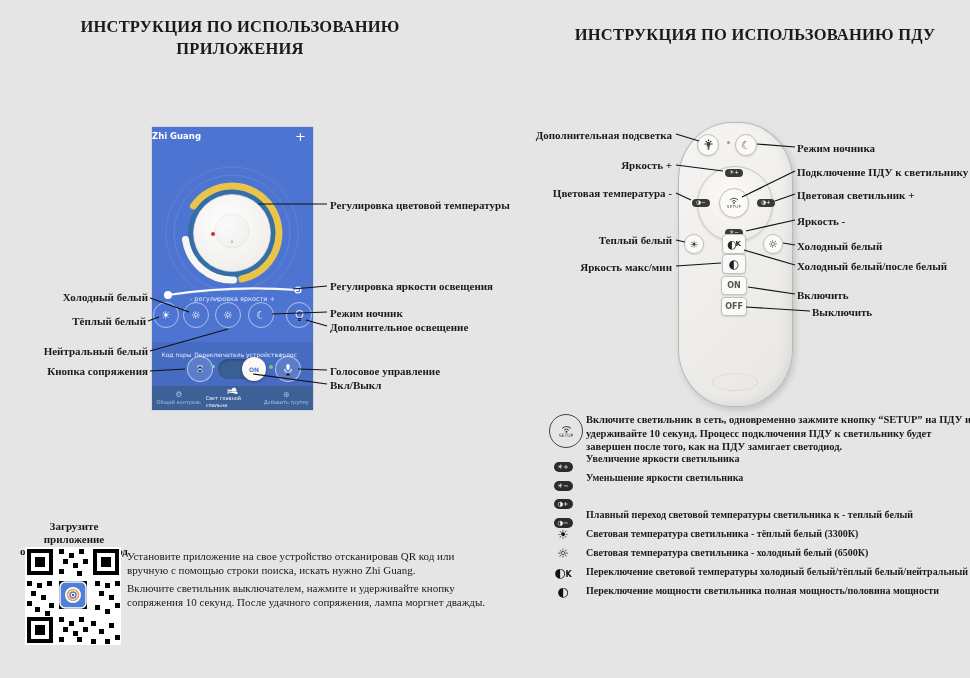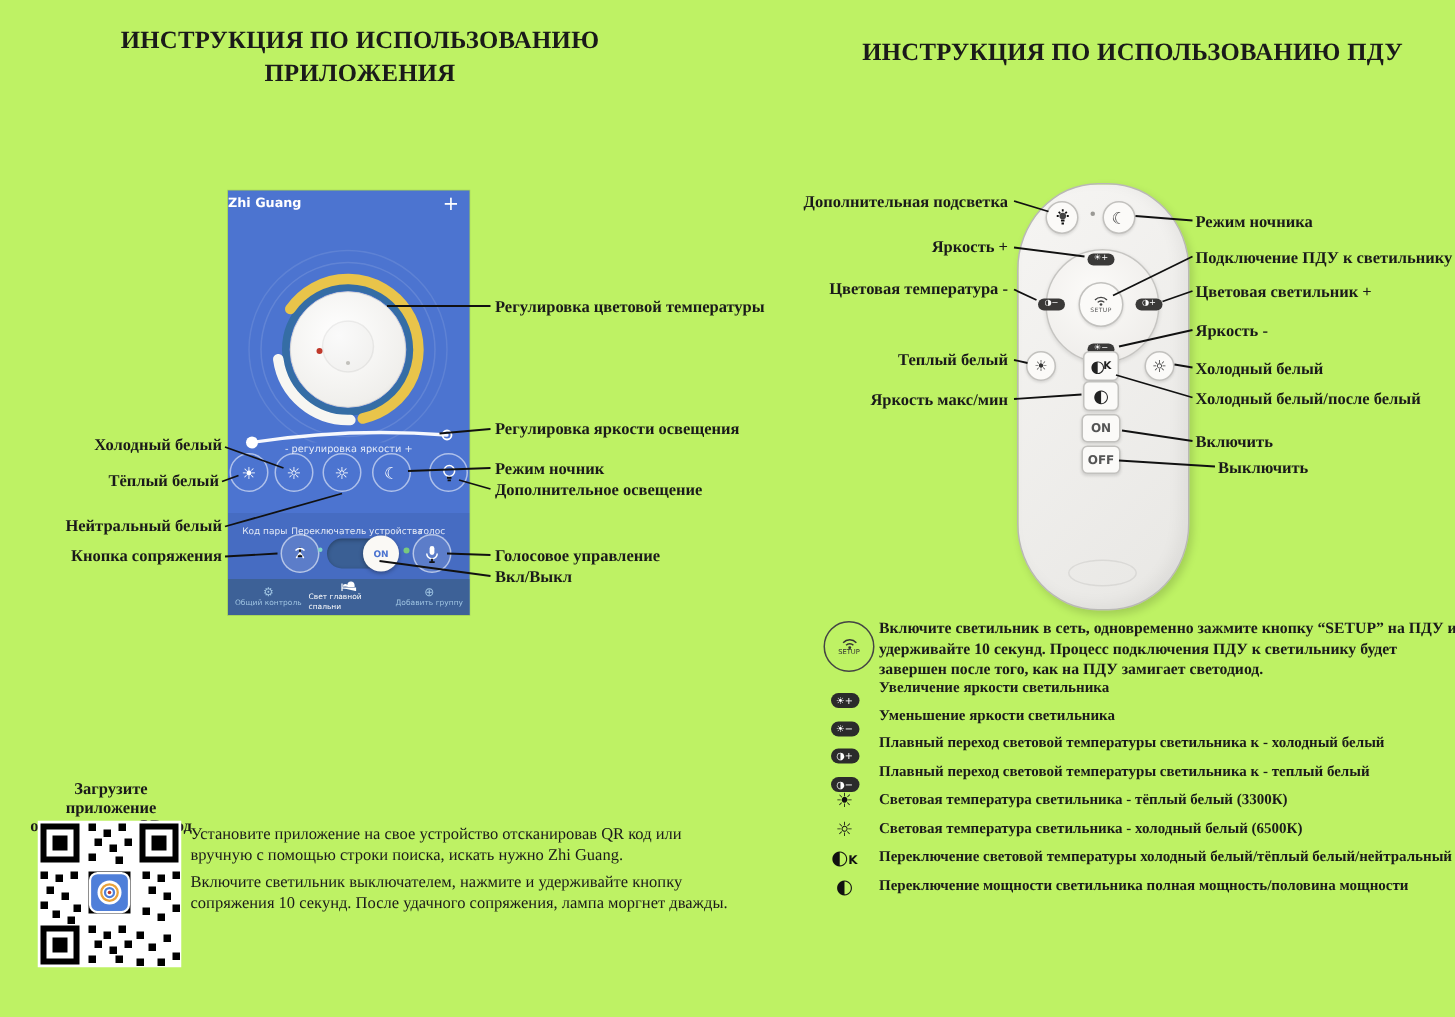--- a/index.html
+++ b/index.html
@@ -1,16 +1,16 @@
 <!DOCTYPE html>
 <html><head>
 <meta charset="utf-8">
 <style>
   html,body{margin:0;padding:0;background:#fff;}
-  #canvas{position:relative;width:970px;height:678px;background:#bef264;overflow:hidden;
+  #canvas{position:relative;width:970px;height:678px;background:#e5e5e5;overflow:hidden;
           font-family:"Liberation Serif","DejaVu Serif",serif;color:#1a1a1a;}
   .abs{position:absolute;}
   .title{font-weight:bold;font-size:16.5px;text-align:center;line-height:1.35;letter-spacing:.2px;}
   .callout{font-weight:bold;font-size:11px;white-space:nowrap;}
   .co-r{text-align:right;}
   .legend-text{font-weight:bold;font-size:10px;white-space:nowrap;}
   .para{font-size:11px;line-height:1.25;}
   
   #app{position:absolute;left:152px;top:127px;width:161px;height:283px;background:#4c74d0;
        font-family:"DejaVu Sans","Liberation Sans",sans-serif;box-shadow:0 0 0 .5px rgba(0,0,0,.15);}
@@ -251,21 +251,20 @@
   </div>
   <div class="abs legend-text" style="left:586px;top:413px;width:392px;white-space:normal;line-height:1.3;font-size:10.5px;">Включите светильник в сеть, одновременно зажмите кнопку “SETUP” на ПДУ и удерживайте 10 секунд. Процесс подключения ПДУ к светильнику будет завершен после того, как на ПДУ замигает светодиод.</div>
 
   <div class="abs lg-row-ic" style="left:549px;top:454px;"><span class="lg-pill">☀+</span></div>
   <div class="abs legend-text" style="left:586px;top:453px;">Увеличение яркости светильника</div>
 
   <div class="abs lg-row-ic" style="left:549px;top:473px;"><span class="lg-pill">☀−</span></div>
   <div class="abs legend-text" style="left:586px;top:472px;">Уменьшение яркости светильника</div>
 
   <div class="abs lg-row-ic" style="left:549px;top:491px;"><span class="lg-pill">◑+</span></div>
-  <div class="abs legend-text" style="left:586px;top:490px;">Плавный переход световой температуры светильника к - холодный белый</div>
 
   <div class="abs lg-row-ic" style="left:549px;top:510px;"><span class="lg-pill">◑−</span></div>
   <div class="abs legend-text" style="left:586px;top:509px;">Плавный переход световой температуры светильника к - теплый белый</div>
 
   <div class="abs lg-row-ic" style="left:549px;top:527px;font-size:13px;color:#111;"><span>☀</span></div>
   <div class="abs legend-text" style="left:586px;top:528px;">Световая температура светильника - тёплый белый (3300К)</div>
 
   <div class="abs lg-row-ic" style="left:549px;top:546px;font-size:13px;color:#111;"><span>☼</span></div>
   <div class="abs legend-text" style="left:586px;top:547px;">Световая температура светильника - холодный белый (6500К)</div>
 

